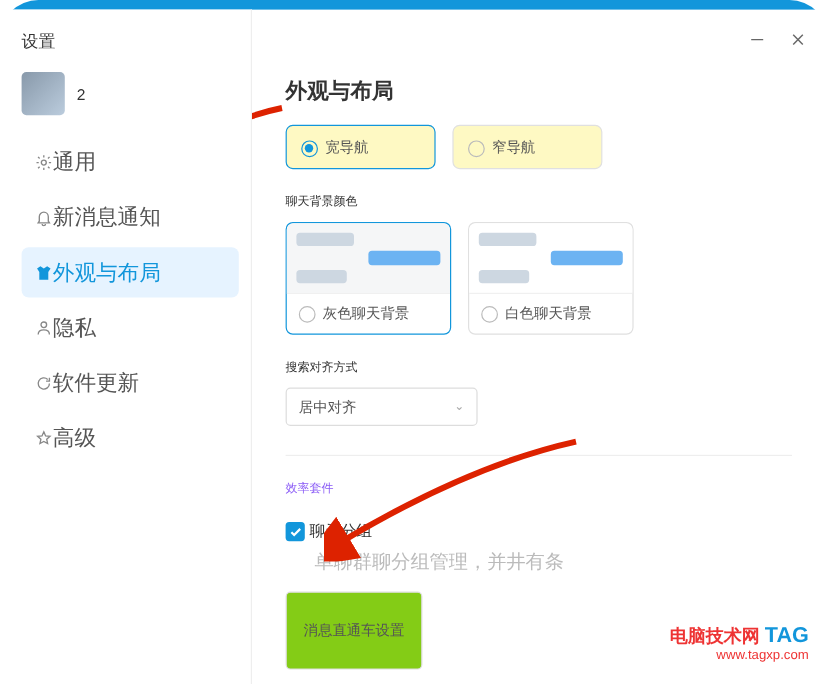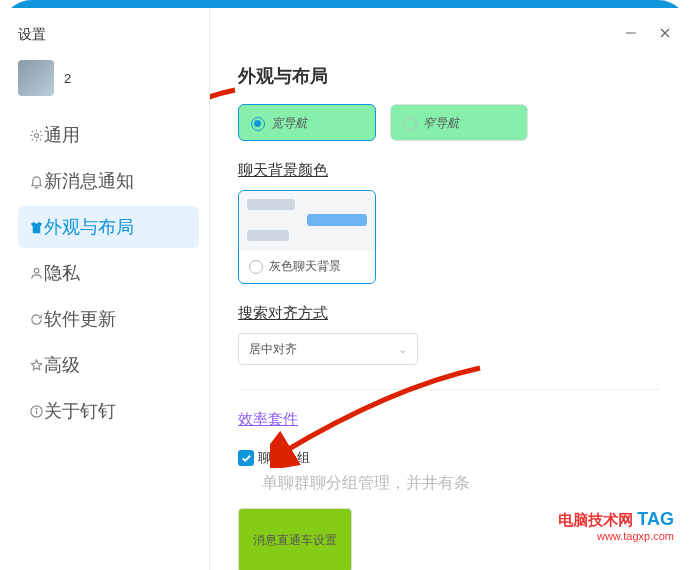--- a/index.html
+++ b/index.html
@@ -16,49 +16,49 @@
 .user-info .uname { font-size: 13px; color: #333; }
 .user-info .usub { font-size: 11px; color: #aaa; }
 .nav { display: flex; flex-direction: column; gap: 4px; }
 .nav-item { display: flex; align-items: center; padding: 9px 10px; border-radius: 6px; cursor: pointer; color: #555; font-size: 18px; }
 .nav-item .nicon { width: 16px; height: 16px; display: flex; align-items: center; justify-content: center; color: #888; }
 .nav-item.active { background: #e6f3ff; color: #1296db; }
 .nav-item.active .nicon { color: #1296db; }
 .content { flex: 1; padding: 16px 30px 20px 28px; overflow: hidden; position: relative; }
 .section-h1 { font-size: 18px; font-weight: 600; margin-bottom: 16px; margin-top: 40px; }
 .card-row { display: flex; gap: 14px; margin-bottom: 20px; }
-.card { width: 138px; border: 1px solid #e0e0e0; border-radius: 6px; overflow: hidden; cursor: pointer; background: #86efac; font-style: italic; }
+.card { width: 125px; border: 1px solid #e0e0e0; border-radius: 6px; overflow: hidden; cursor: pointer; background: #fef9c3; }
 .card.selected { border-color: #1296db; }
 .card-body { padding: 10px 12px 8px; display: flex; align-items: center; gap: 6px; font-size: 12px; color: #555; }
 .radio { width: 14px; height: 14px; border: 1.5px solid #bbb; border-radius: 50%; display: inline-block; position: relative; }
 .card.selected .radio { border-color: #1296db; }
 .card.selected .radio::after { content: ''; position: absolute; width: 7px; height: 7px; background: #1296db; border-radius: 50%; top: 2px; left: 2px; }
-.subhead { font-size: 15px; color: #333; margin-bottom: 10px; text-decoration: underline; }
+.subhead { font-size: 10px; color: #333; margin-bottom: 10px; }
 .bg-card { width: 138px; border: 1px solid #e0e0e0; border-radius: 6px; cursor: pointer; background:#fff; }
 .bg-card.selected { border-color: #1296db; }
 .bg-preview { height: 58px; padding: 8px; display: flex; flex-direction: column; gap: 4px; }
 .bg-preview.gray { background: #f5f6f7; border-radius: 6px 6px 0 0;}
 .bg-preview.white { background: #fff; border-radius: 6px 6px 0 0;}
 .bubble { height: 12px; border-radius: 3px; }
 .b1 { width: 40%; background: #cdd7e1; }
 .b2 { width: 50%; background: #6cb3f2; align-self: flex-end; }
 .b3 { width: 35%; background: #cdd7e1; }
 .bg-label { padding: 8px 10px; display: flex; align-items: center; gap: 6px; font-size: 12px; color: #555; border-top: 1px solid #f0f0f0; }
-.select { width: 180px; height: 32px; border: 1px solid #ddd; border-radius: 4px; padding: 0 10px; display: flex; align-items: center; justify-content: space-between; font-size: 12px; color: #555; cursor: pointer; margin-bottom: 24px; }
+.select { width: 160px; height: 32px; border: 1px solid #ddd; border-radius: 4px; padding: 0 10px; display: flex; align-items: center; justify-content: space-between; font-size: 12px; color: #555; cursor: pointer; margin-bottom: 24px; }
 .chev { color: #aaa; font-size: 10px; }
 .divider { border: none; border-top: 1px solid #eee; margin: 10px 0 20px; }
 .checkbox-row { display: flex; align-items: center; gap: 4px; font-size: 13px; margin-bottom: 6px; }
 .chk { width: 16px; height: 16px; background: #1296db; border-radius: 3px; display: flex; align-items: center; justify-content: center; }
 .chk svg { width: 11px; height: 11px; }
 .desc { font-size: 16px; color: #bbb; margin-left: 24px; margin-bottom: 14px; }
 .btn-outline { padding: 23px 14px; border: 1px solid #ddd; border-radius: 4px; font-size: 12px; background: #84cc16; cursor: pointer; color: #555; }
 
 .arrow { position: absolute; display: block; pointer-events: none; }
 
-.wm { position: absolute; right: 16px; bottom: 28px; text-align: right; margin-left: 27px; }
+.wm { position: absolute; right: 16px; bottom: 18px; text-align: right; margin-left: 27px; }
 .wm1 { color: #e33; font-size: 15px; font-weight: 600; }
 .wm1 .tag { color: #1296db; font-weight: 700; font-size: 18px; }
 .wm2 { color: #e33; font-size: 11px; }
 </style>
 </head>
 <body>
 
 <div class="window">
   <div class="titlebar-top"></div>
   <div class="window-controls">
@@ -128,30 +128,20 @@
           <span>软件更新</span>
         </div>
         <div class="nav-item">
           <span class="nicon">
               <svg viewBox="0 0 16 16" width="15" height="15" fill="none" stroke="currentColor" stroke-width="1.2">
                 <path d="M8 2l1.6 3.6 3.9.4-2.9 2.6.8 3.8L8 10.6 4.6 12.4l.8-3.8L2.5 6l3.9-.4L8 2z"></path>
               </svg>
             </span>
           <span>高级</span>
         </div>
-        <div class="nav-item">
-          <span class="nicon">
-              <svg viewBox="0 0 16 16" width="15" height="15" fill="none" stroke="currentColor" stroke-width="1.2">
-                <circle cx="8" cy="8" r="6"></circle>
-                <line x1="8" y1="7" x2="8" y2="11"></line>
-                <circle cx="8" cy="5" r="0.5" fill="currentColor"></circle>
-              </svg>
-            </span>
-          <span>关于钉钉</span>
-        </div>
       </div>
     </div>
 
     <div class="content">
       <div class="section-h1">外观与布局</div>
 
       <div class="card-row">
         <div class="card selected">
           <div class="card-body">
             <span class="radio"></span>
@@ -170,20 +160,31 @@
       <div class="card-row">
         <div class="bg-card selected">
           <div class="bg-preview gray">
             <div class="bubble b1"></div>
               <div class="bubble b2"></div>
               <div class="bubble b3"></div>
           </div>
           <div class="bg-label">
             <span class="radio"></span>
             <span>灰色聊天背景</span>
+          </div>
+        </div>
+        <div class="bg-card">
+          <div class="bg-preview white">
+            <div class="bubble b1"></div>
+              <div class="bubble b2"></div>
+              <div class="bubble b3"></div>
+          </div>
+          <div class="bg-label">
+            <span class="radio"></span>
+            <span>白色聊天背景</span>
           </div>
         </div>
       </div>
 
       <div class="subhead">搜索对齐方式</div>
       <div class="select">
         <span>居中对齐</span>
         <span class="chev">⌄</span>
       </div>
 

